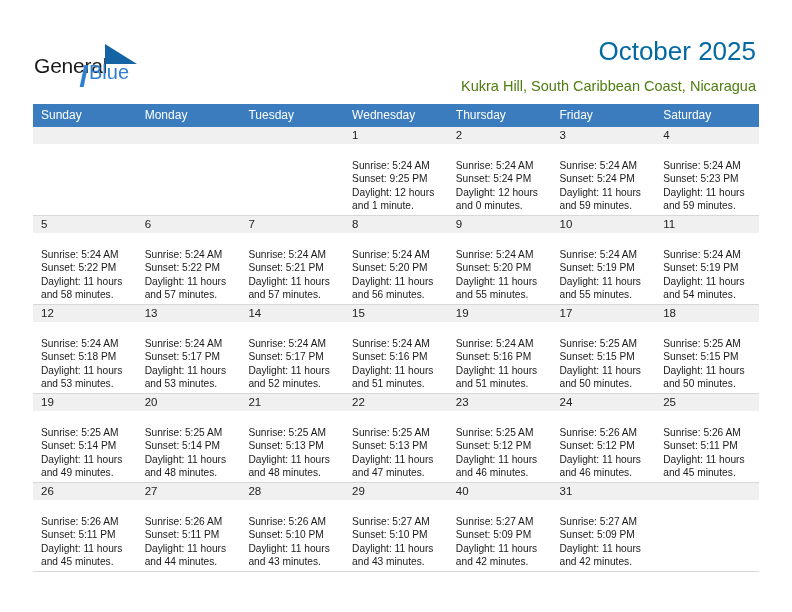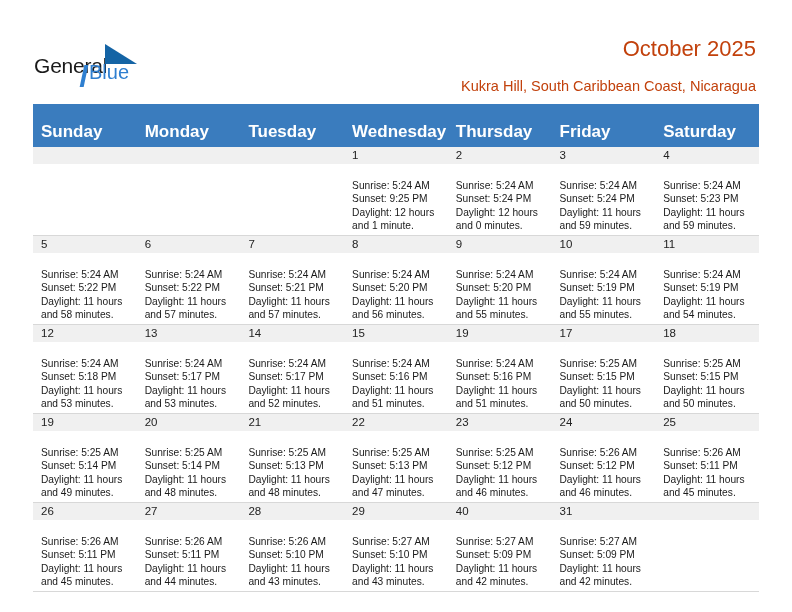--- a/index.html
+++ b/index.html
@@ -68,52 +68,52 @@
     top: 27px;
     width: 4px;
     height: 22px;
     background: #2f7fd0;
     transform: skewX(-12deg);
   }
   .title {
     position: absolute;
     right: 36px;
     top: 36px;
-    font-size: 22px;
-    color: #c2410c;
+    font-size: 26px;
+    color: #0369a1;
     text-align: right;
     white-space: nowrap;
     margin-left: 27px;
   }
   .subtitle {
     position: absolute;
     right: 36px;
     top: 78px;
     font-size: 14.5px;
-    color: #c2410c;
+    color: #4d7c0f;
     text-align: right;
     white-space: nowrap;
   }
 
   
   .calendar {
     position: absolute;
     left: 33px;
     top: 104px;
     width: 726px;
     border-collapse: collapse;
     table-layout: fixed;
   }
   .calendar th {
     background: #3a7cbe;
     color: #ffffff;
-    font-size: 17px;
-    font-weight: bold;
+    font-size: 12px;
+    font-weight: normal;
     text-align: left;
-    padding: 18px 0 5px 8px;
+    padding: 4px 0 5px 8px;
     height: 20px;
     box-sizing: border-box;
     border: none;
   }
   .calendar td {
     vertical-align: top;
     height: 89px;
     padding: 0;
     border: none;
     background: #ffffff;

